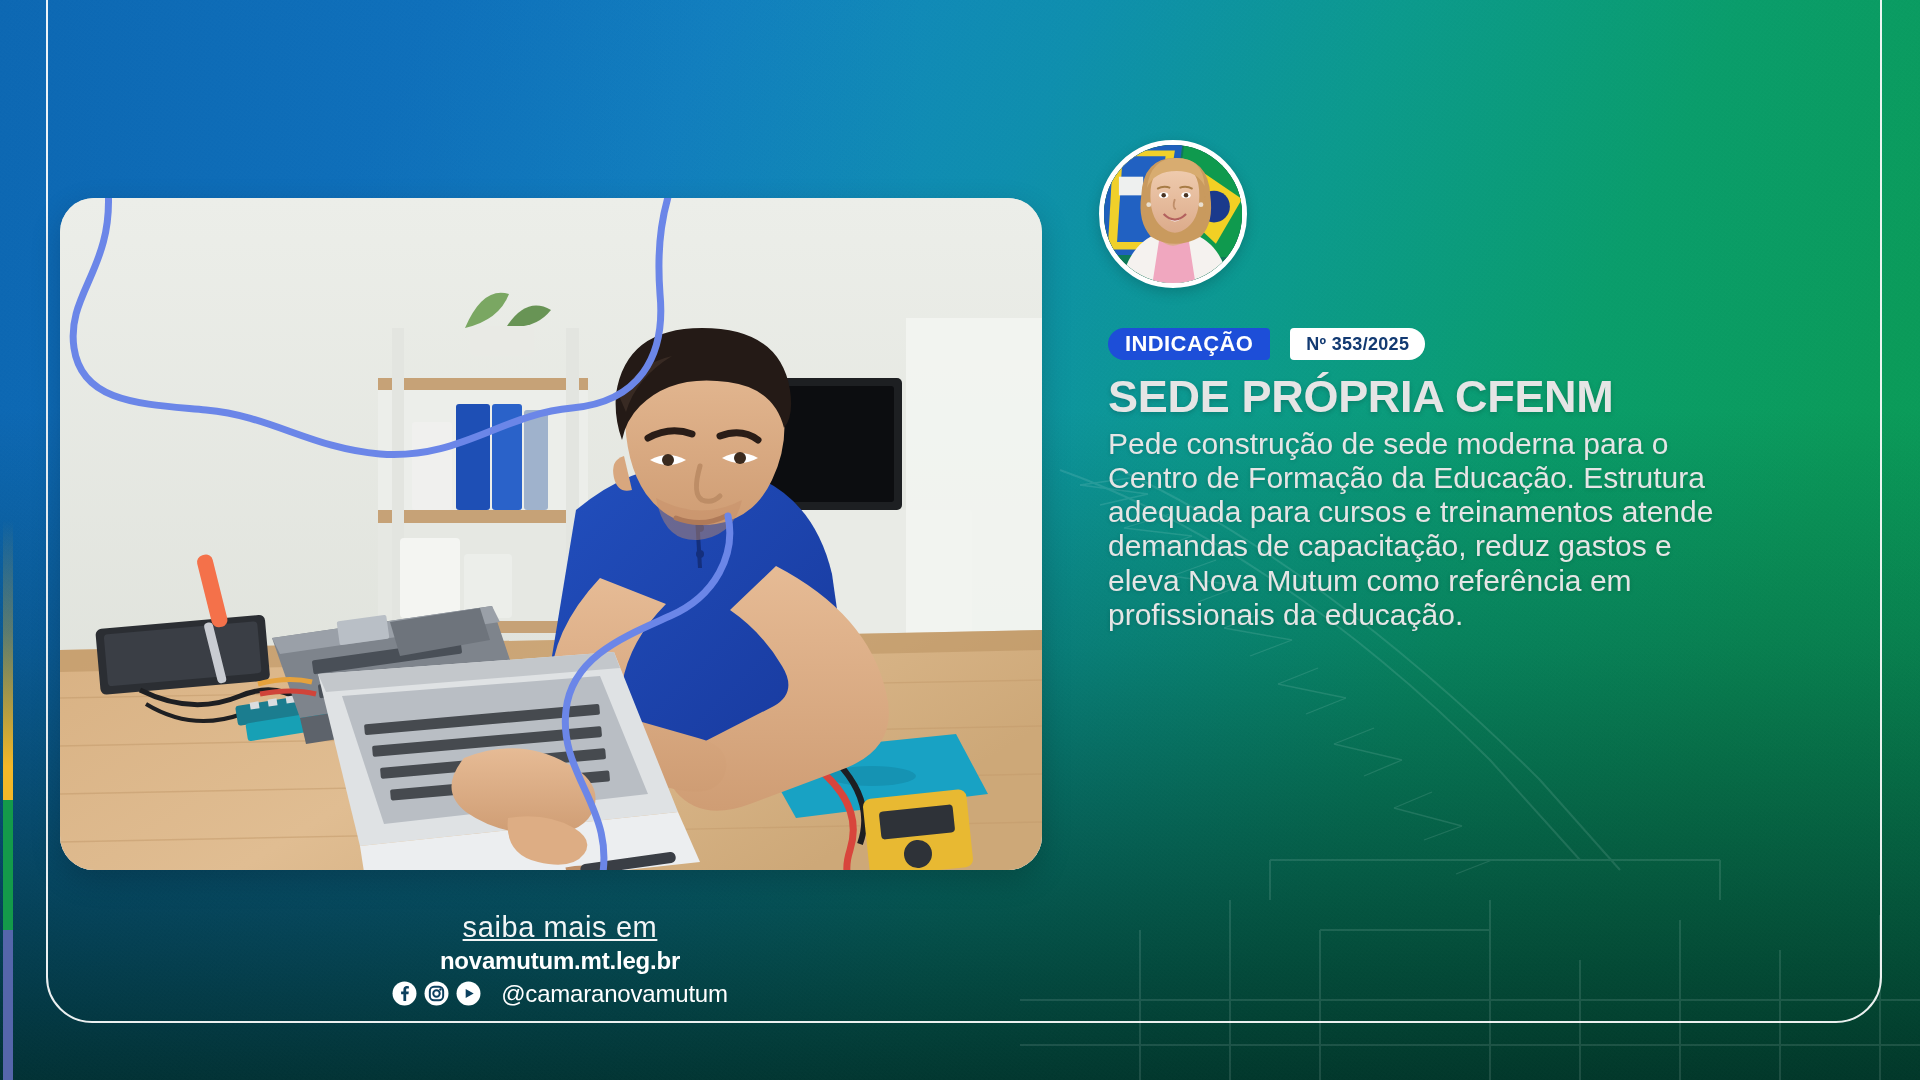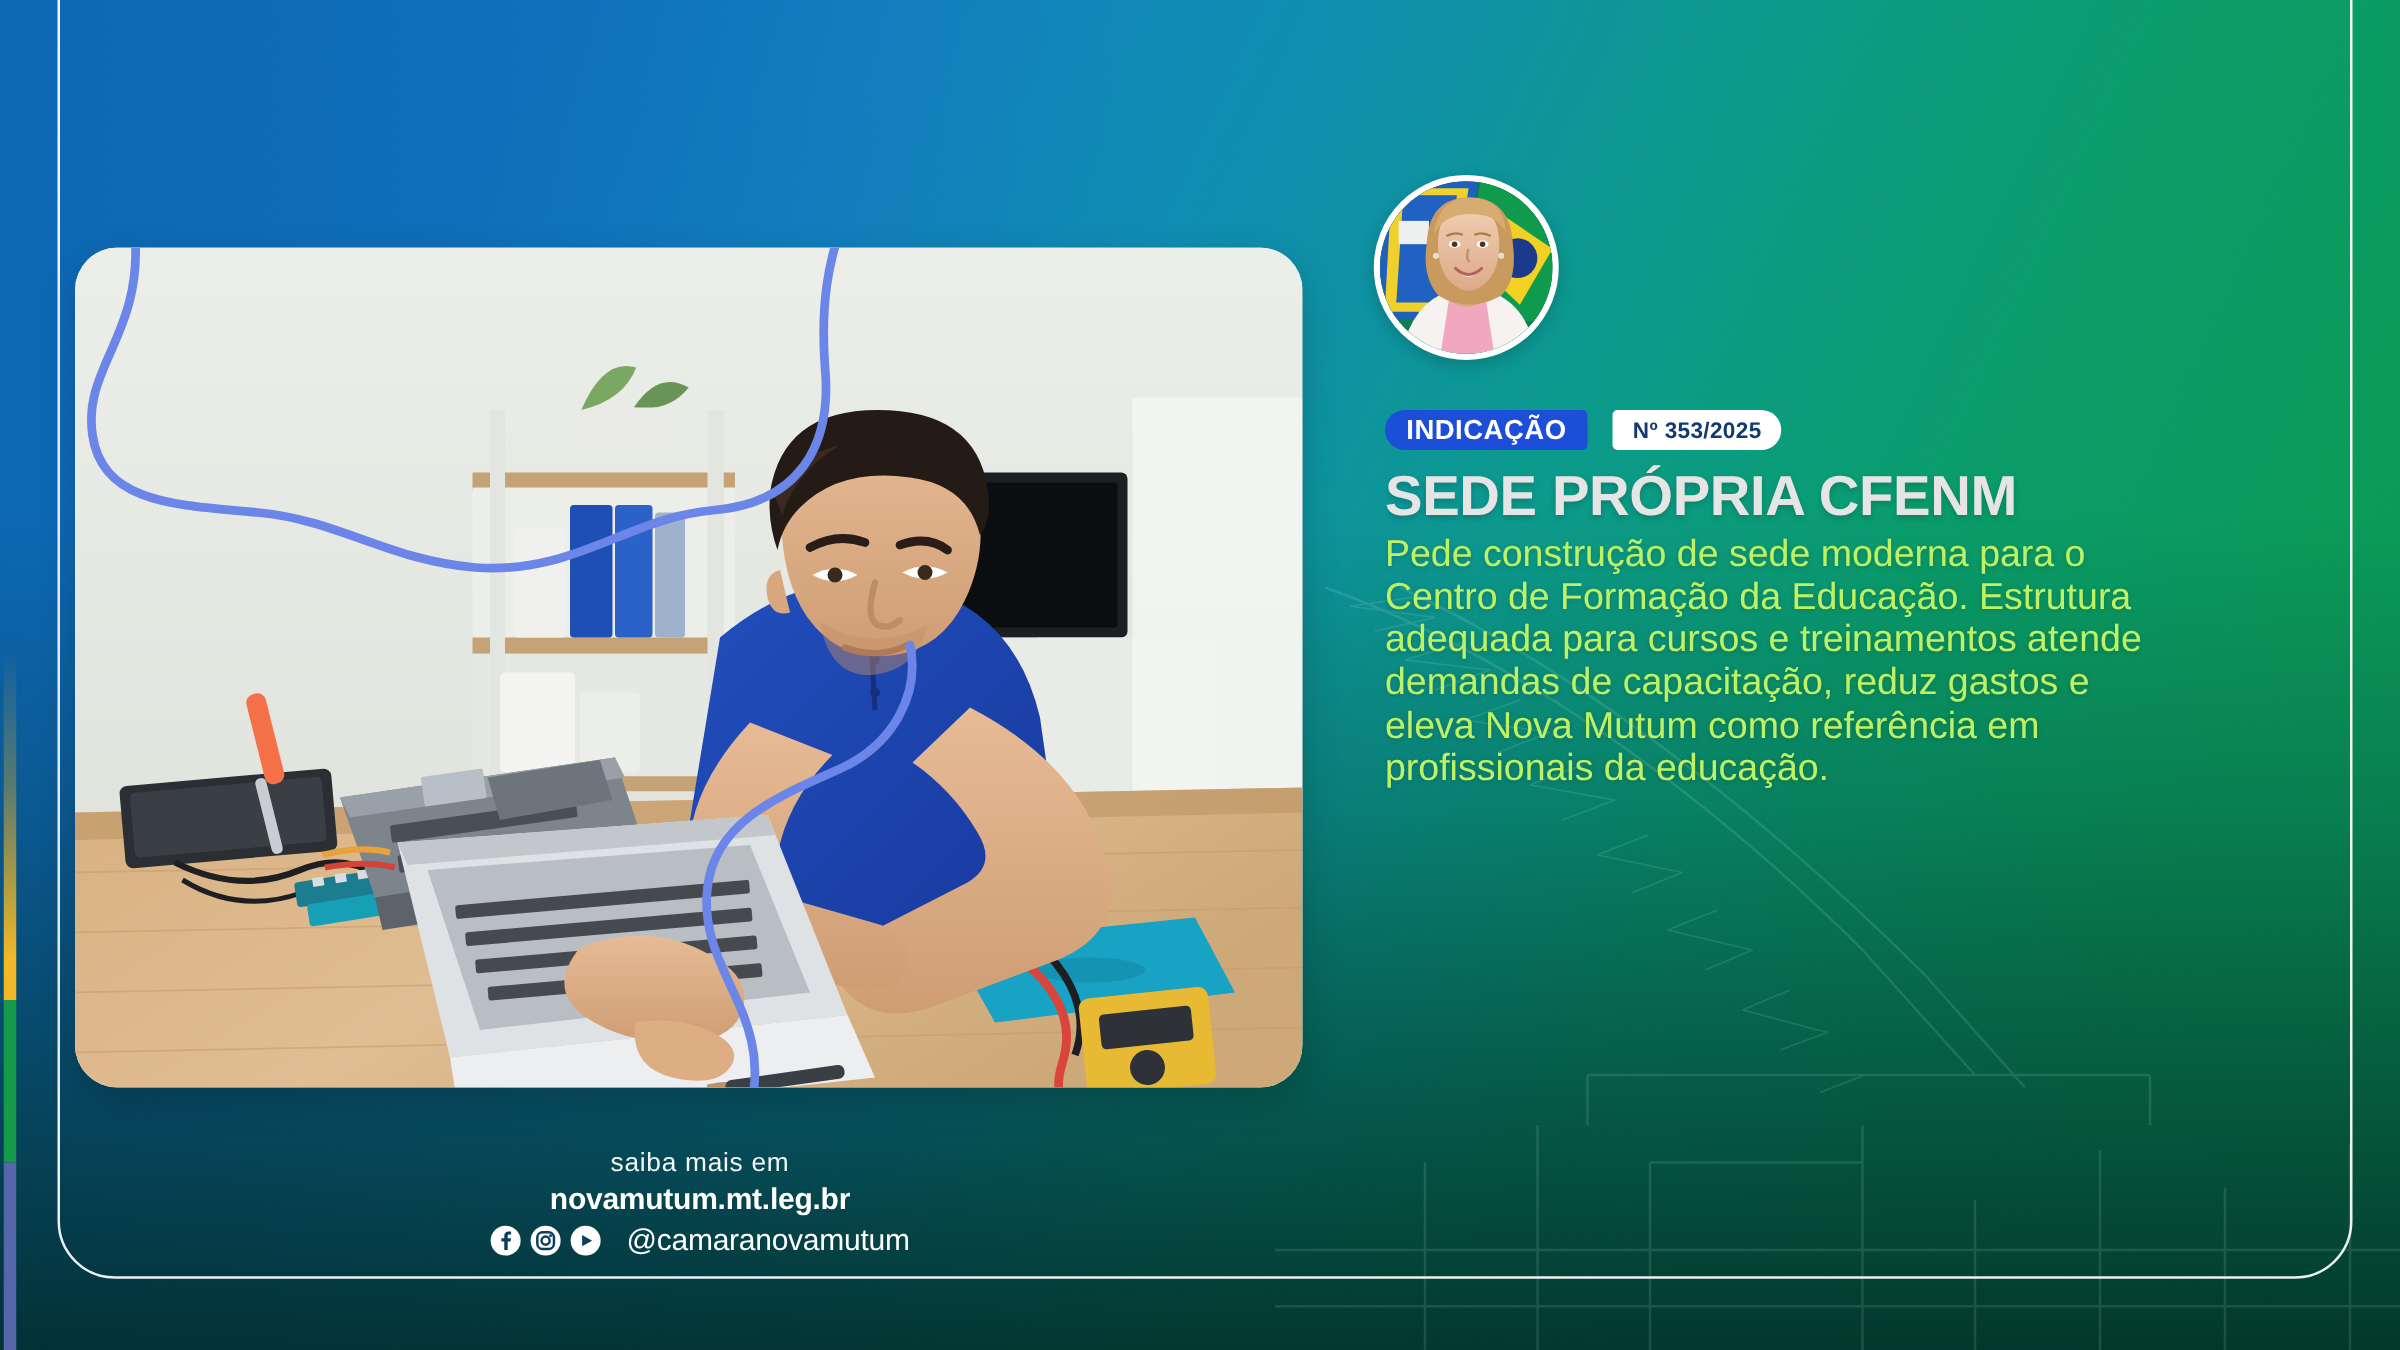--- a/index.html
+++ b/index.html
@@ -116,35 +116,35 @@
   }
 
   .title {
     color:#e5e5e5; font-weight:bold;
     font-size:45px; line-height:1.04;
     letter-spacing:-0.3px;
     margin-top:14px;
     text-shadow:0 2px 5px rgba(0,0,0,.18);
   }
   .summary {
-    color:#bef264;
+    color:#e5e5e5;
     font-size:30px; line-height:1.14;
     margin-top:6px; max-width:620px;
     text-shadow:0 1px 4px rgba(0,0,0,.16);
   }
 
   
   .footer {
     position:absolute; left:0; right:0; bottom:70px;
     text-align:center; color:#ffffff;
     width:1920px;
   }
   .footer-inner { display:inline-block; margin-left:-800px; }
   .footer-know {
-    font-size:21px; letter-spacing:.6px; opacity:.95; line-height:1.25;
+    font-size:29px; letter-spacing:.6px; opacity:.95; line-height:1.25;text-decoration:underline;
   }
   .footer-site {
     font-size:24px; font-weight:bold; letter-spacing:-.2px; line-height:1.25;
   }
   .footer-social {
     display:flex; align-items:center; justify-content:center;
     gap:7px; margin-top:4px;
   }
   .footer-social svg { display:block; }
   .footer-handle { font-size:24px; letter-spacing:-.2px; margin-left:13px; }

